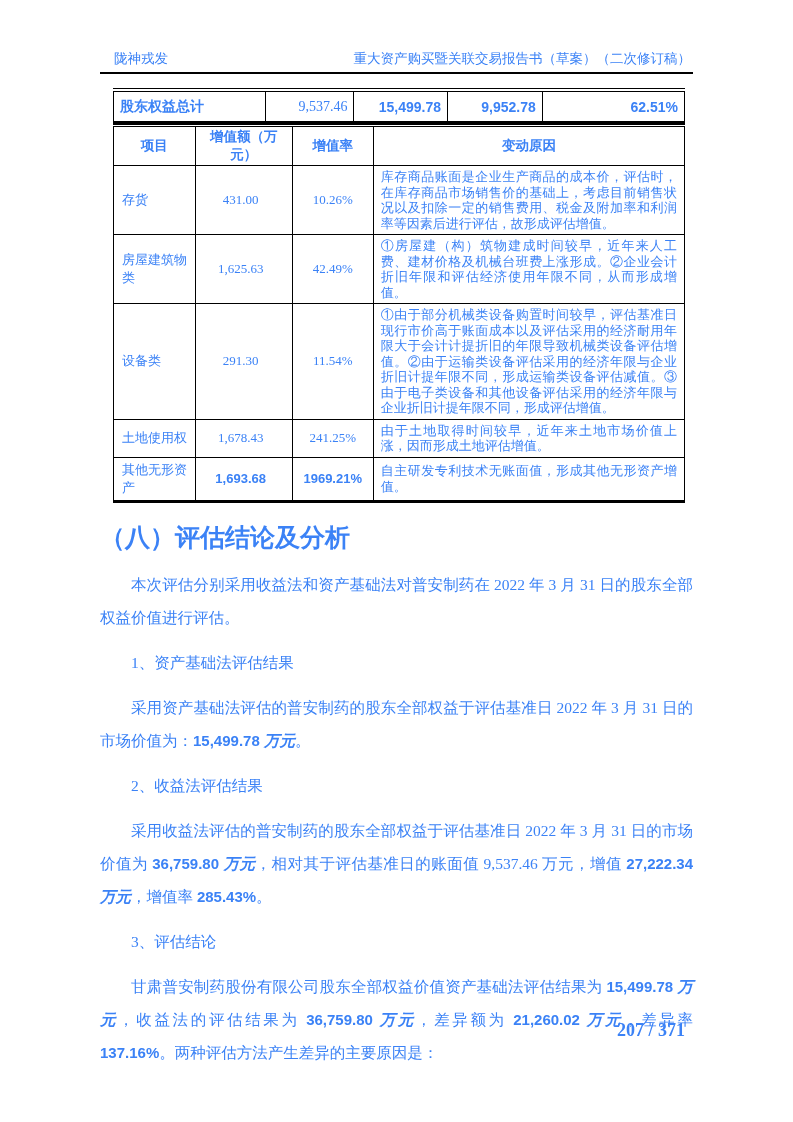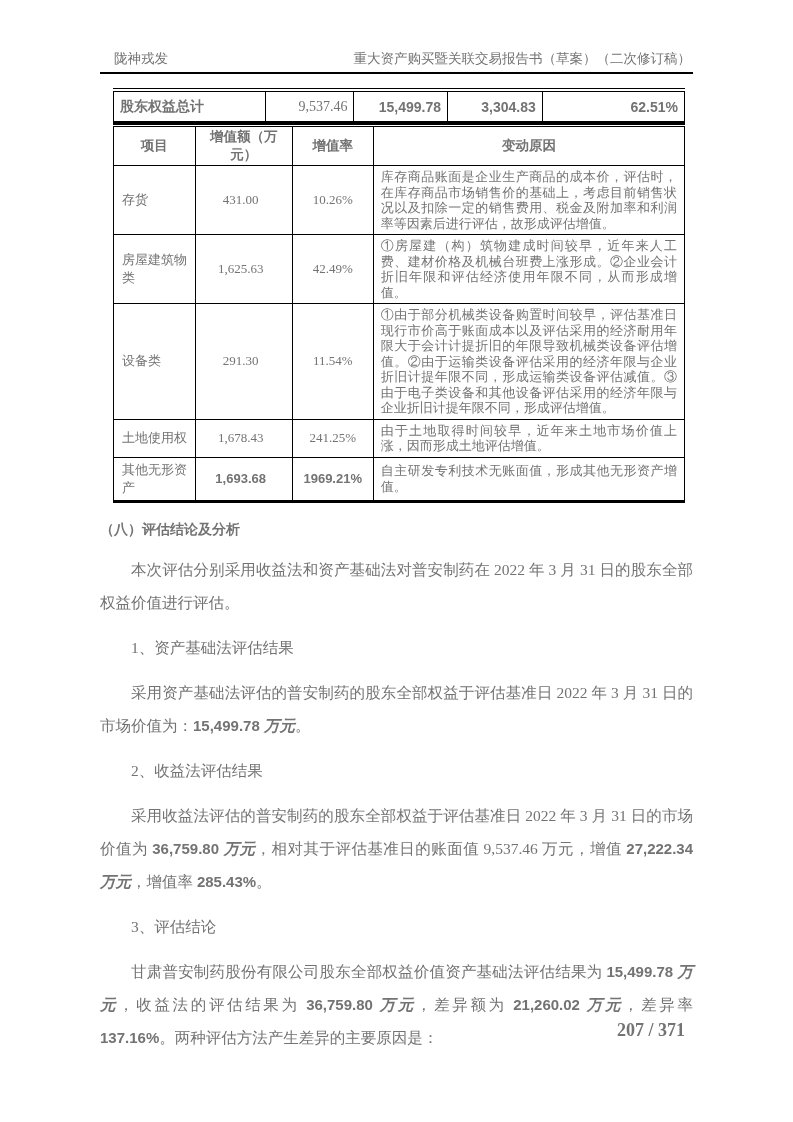--- a/index.html
+++ b/index.html
@@ -1,21 +1,21 @@
 <!DOCTYPE html>
 <html><head>
 <meta charset="utf-8">
 <style>
   html,body{margin:0;padding:0;background:#e8e8e8;}
   .page{
     position:relative;
     width:793px;height:1122px;
     margin:0 auto;
     background:#ffffff;
-    color:#737373;
+    color:#3b82f6;
     font-family:"Liberation Serif","DejaVu Serif",serif;
     overflow:hidden;
     box-sizing:border-box;
   }
   .content{
     position:absolute;
     left:100px;
     width:593px;
     top:50px;
   }
@@ -97,21 +97,21 @@
   .bcell{
     font-family:"Liberation Sans","DejaVu Sans",sans-serif;
     font-weight:bold;
     font-size:12.8px;
     margin-left:16px;
   }
   
   .sec-heading{
     font-family:"Liberation Sans","DejaVu Sans",sans-serif;
     font-weight:bold;
-    font-size:14px;
+    font-size:25px;
     margin:18px 0 14px 0;
   }
   .body-p{
     font-size:15.5px;
     line-height:33px;
     text-align:justify;
     text-indent:2em;
     margin:0 0 12px 0;
   }
   .body-p .b{
@@ -150,21 +150,21 @@
           <col style="width:15.4%">
           <col style="width:16.4%">
           <col style="width:16.6%">
           <col style="width:24.9%">
       </colgroup>
       <tbody>
         <tr>
           <td class="t1-label">股东权益总计</td>
           <td class="num v-reg">9,537.46</td>
           <td class="num v-bold">15,499.78</td>
-          <td class="num v-bold">3,304.83</td>
+          <td class="num v-bold">9,952.78</td>
           <td class="num v-bold">62.51%</td>
         </tr>
       </tbody>
     </table>
 
 
     <table class="t2">
       <colgroup>
         <col style="width:14.3%">
           <col style="width:17.0%">

